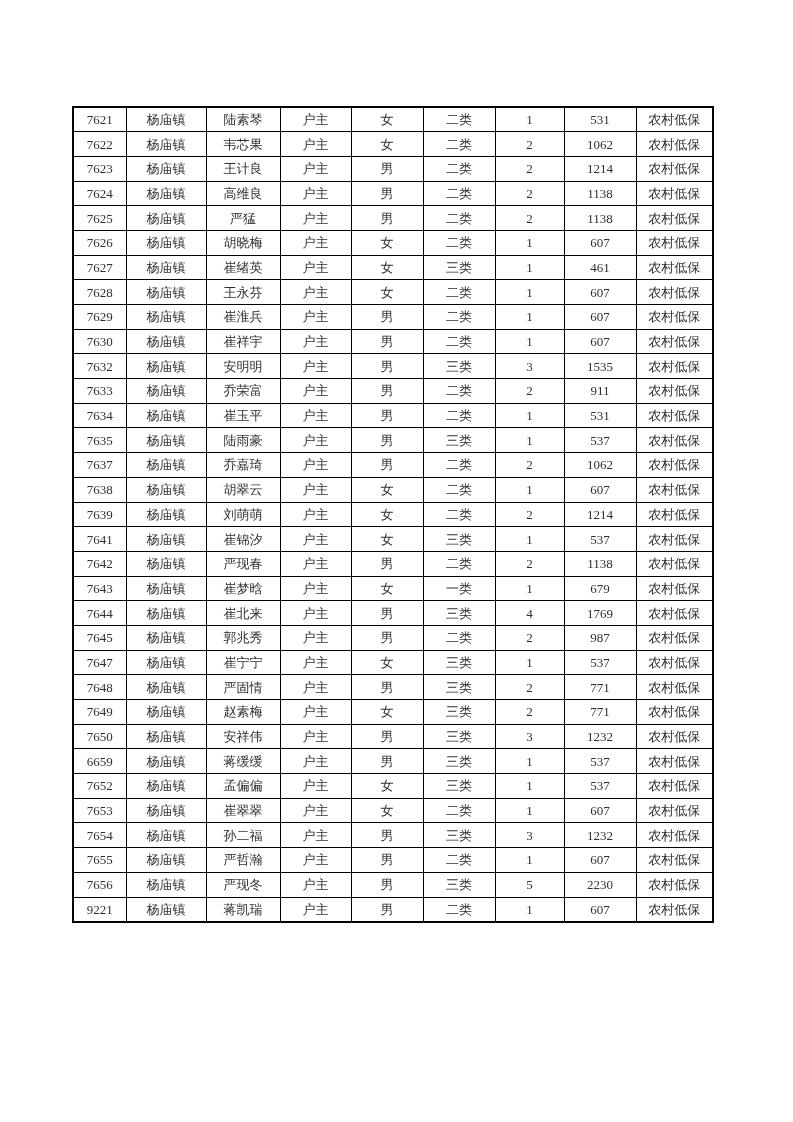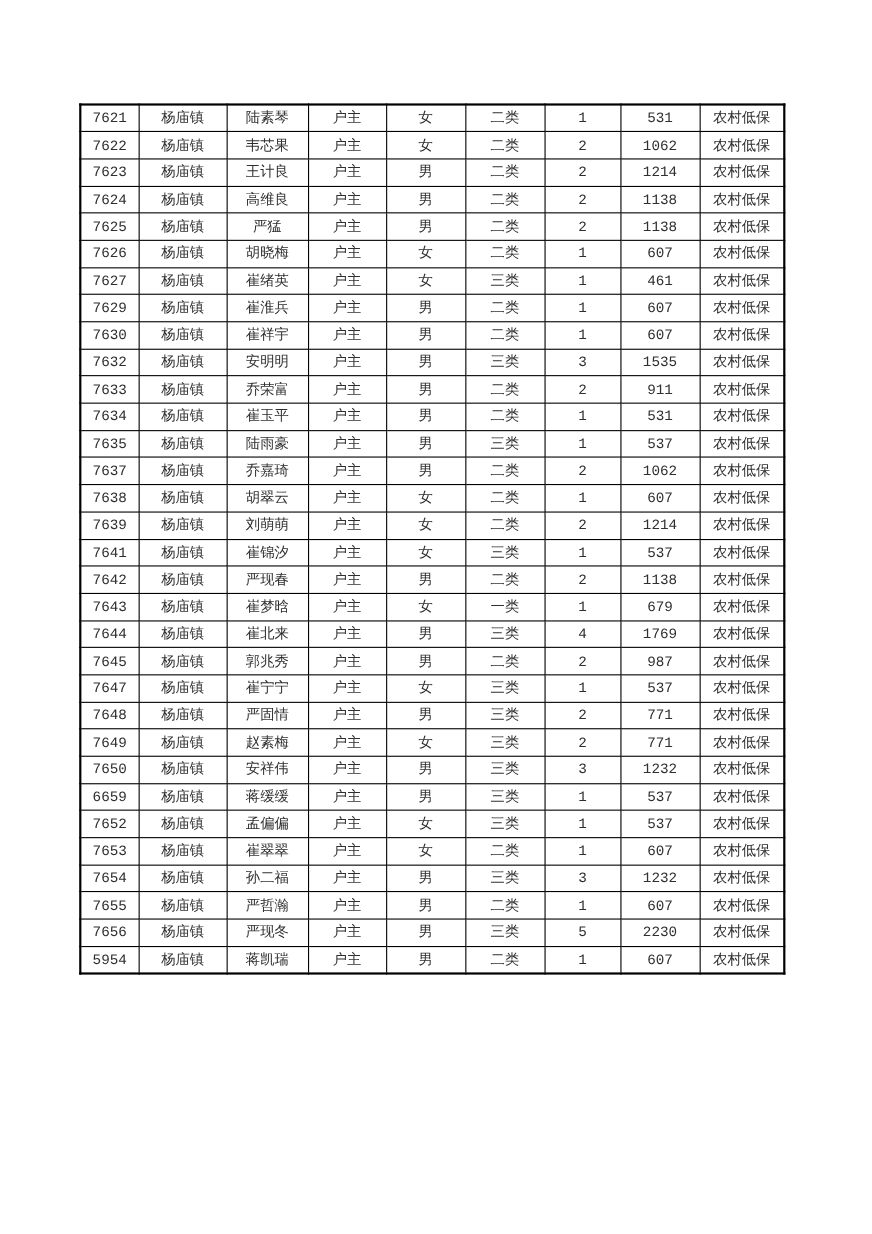--- a/index.html
+++ b/index.html
@@ -17,23 +17,22 @@
   .page {
     position: absolute;
     left: 0; top: 0;
     width: 793px;
     height: 1122px;
     background: #ffffff;
   }
   .roster-table-wrap {
     position: absolute;
     left: 72px;
-    top: 94px;
+    top: 106px;
     width: 640px;
-    font-family: Liberation Mono, monospace;
   }
   table.roster {
     border-collapse: collapse;
     table-layout: fixed;
     width: 640px;
     border: 2px solid #000000;
   }
   table.roster td {
     border: 1px solid #000000;
     text-align: center;
@@ -138,20 +137,31 @@
             <td>杨庙镇</td>
             <td>崔绪英</td>
             <td>户主</td>
             <td>女</td>
             <td>三类</td>
             <td>1</td>
             <td>461</td>
             <td>农村低保</td>
           </tr>
           <tr>
+            <td>7628</td>
+            <td>杨庙镇</td>
+            <td>王永芬</td>
+            <td>户主</td>
+            <td>女</td>
+            <td>二类</td>
+            <td>1</td>
+            <td>607</td>
+            <td>农村低保</td>
+          </tr>
+          <tr>
             <td>7629</td>
             <td>杨庙镇</td>
             <td>崔淮兵</td>
             <td>户主</td>
             <td>男</td>
             <td>二类</td>
             <td>1</td>
             <td>607</td>
             <td>农村低保</td>
           </tr>
@@ -402,21 +412,21 @@
             <td>杨庙镇</td>
             <td>严现冬</td>
             <td>户主</td>
             <td>男</td>
             <td>三类</td>
             <td>5</td>
             <td>2230</td>
             <td>农村低保</td>
           </tr>
           <tr>
-            <td>5954</td>
+            <td>9221</td>
             <td>杨庙镇</td>
             <td>蒋凯瑞</td>
             <td>户主</td>
             <td>男</td>
             <td>二类</td>
             <td>1</td>
             <td>607</td>
             <td>农村低保</td>
           </tr>
         </tbody>

